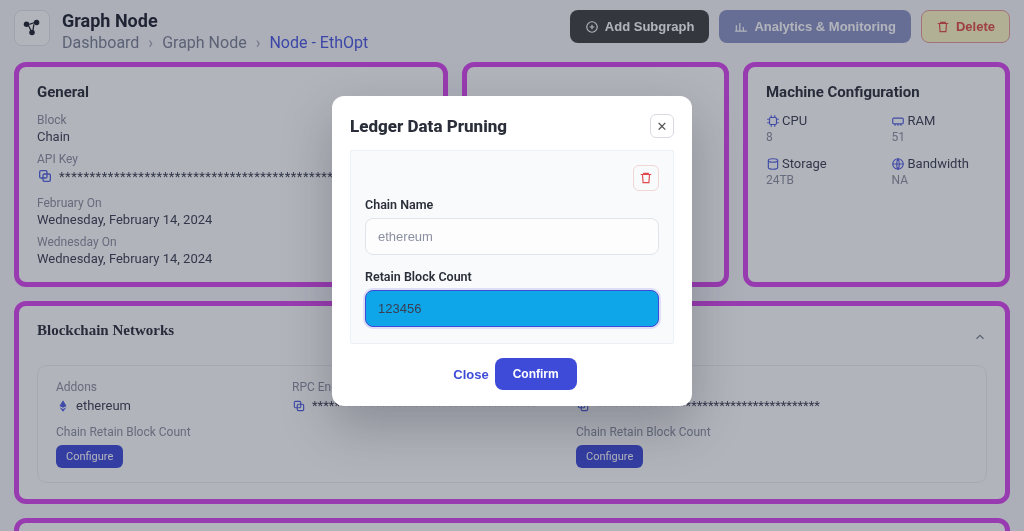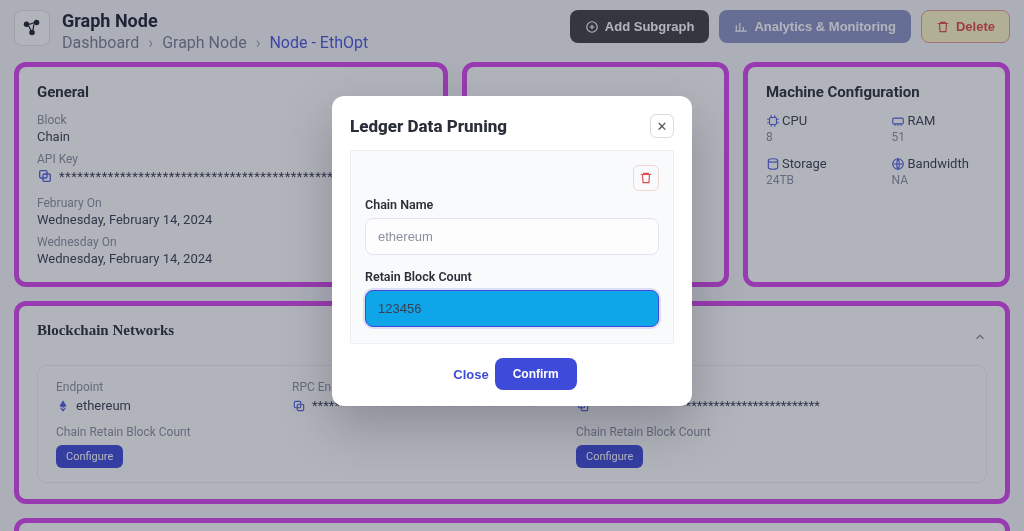--- a/index.html
+++ b/index.html
@@ -232,21 +232,21 @@
     <div class="section-head">
       <h3>Blockchain Networks</h3>
       <span class="chev">
         <svg viewBox="0 0 24 24" fill="none" stroke="currentColor" stroke-width="2">
             <path d="M6 15l6-6 6 6"></path>
           </svg>
       </span>
     </div>
     <div class="net-row">
       <div class="net-col" style="flex:.5">
-        <div class="net-lbl">Endpoint</div>
+        <div class="net-lbl">Addons</div>
         <div class="net-val">
           <span class="ico"><svg viewBox="0 0 24 24" fill="currentColor">
                 <path d="M12 2l6 10-6 3-6-3zM12 22l6-8-6 3-6-3z"></path>
               </svg></span>
           <span>ethereum</span>
         </div>
         <div class="net-lbl" style="margin-top:12px">Chain Retain Block Count</div>
         <span class="chip">Configure</span>
       </div>
       <div class="net-col" style="flex:.5">

